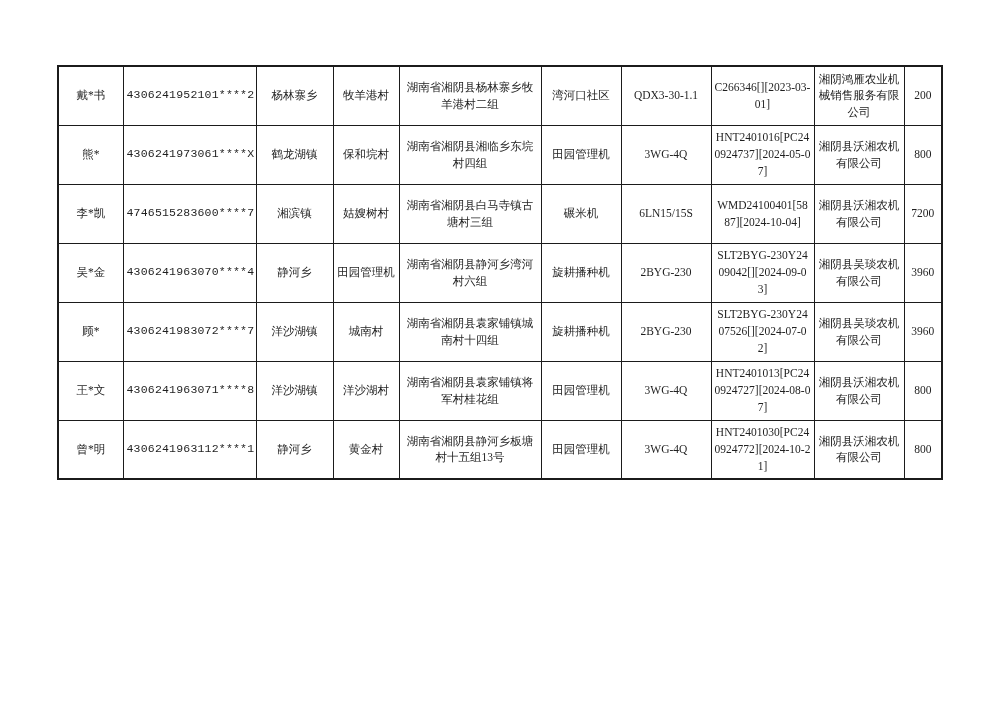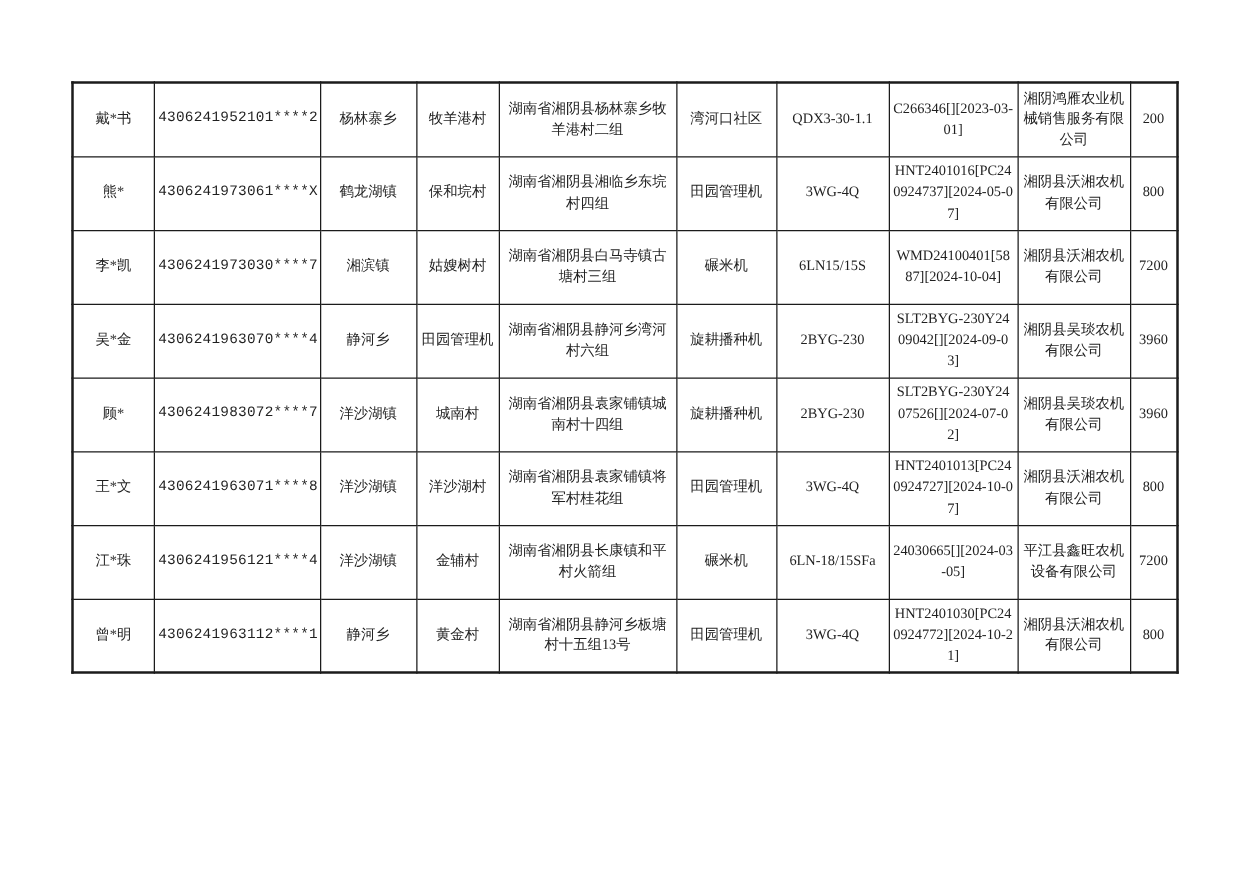--- a/index.html
+++ b/index.html
@@ -83,21 +83,21 @@
         <td class="col-village">保和垸村</td>
         <td class="col-address">湖南省湘阴县湘临乡东垸村四组</td>
         <td class="col-machine">田园管理机</td>
         <td class="col-model">3WG-4Q</td>
         <td class="col-cert">HNT2401016[PC240924737][2024-05-07]</td>
         <td class="col-dealer">湘阴县沃湘农机有限公司</td>
         <td class="col-amount">800</td>
       </tr>
       <tr>
         <td class="col-name">李*凯</td>
-        <td class="col-id">4306241973030****7</td>
+        <td class="col-id">4746515283600****7</td>
         <td class="col-town">湘滨镇</td>
         <td class="col-village">姑嫂树村</td>
         <td class="col-address">湖南省湘阴县白马寺镇古塘村三组</td>
         <td class="col-machine">碾米机</td>
         <td class="col-model">6LN15/15S</td>
         <td class="col-cert">WMD24100401[5887][2024-10-04]</td>
         <td class="col-dealer">湘阴县沃湘农机有限公司</td>
         <td class="col-amount">7200</td>
       </tr>
       <tr>
@@ -125,35 +125,23 @@
         <td class="col-amount">3960</td>
       </tr>
       <tr>
         <td class="col-name">王*文</td>
         <td class="col-id">4306241963071****8</td>
         <td class="col-town">洋沙湖镇</td>
         <td class="col-village">洋沙湖村</td>
         <td class="col-address">湖南省湘阴县袁家铺镇将军村桂花组</td>
         <td class="col-machine">田园管理机</td>
         <td class="col-model">3WG-4Q</td>
-        <td class="col-cert">HNT2401013[PC240924727][2024-10-07]</td>
+        <td class="col-cert">HNT2401013[PC240924727][2024-08-07]</td>
         <td class="col-dealer">湘阴县沃湘农机有限公司</td>
         <td class="col-amount">800</td>
-      </tr>
-      <tr>
-        <td class="col-name">江*珠</td>
-        <td class="col-id">4306241956121****4</td>
-        <td class="col-town">洋沙湖镇</td>
-        <td class="col-village">金辅村</td>
-        <td class="col-address">湖南省湘阴县长康镇和平村火箭组</td>
-        <td class="col-machine">碾米机</td>
-        <td class="col-model">6LN-18/15SFa</td>
-        <td class="col-cert">24030665[][2024-03-05]</td>
-        <td class="col-dealer">平江县鑫旺农机设备有限公司</td>
-        <td class="col-amount">7200</td>
       </tr>
       <tr>
         <td class="col-name">曾*明</td>
         <td class="col-id">4306241963112****1</td>
         <td class="col-town">静河乡</td>
         <td class="col-village">黄金村</td>
         <td class="col-address">湖南省湘阴县静河乡板塘村十五组13号</td>
         <td class="col-machine">田园管理机</td>
         <td class="col-model">3WG-4Q</td>
         <td class="col-cert">HNT2401030[PC240924772][2024-10-21]</td>

